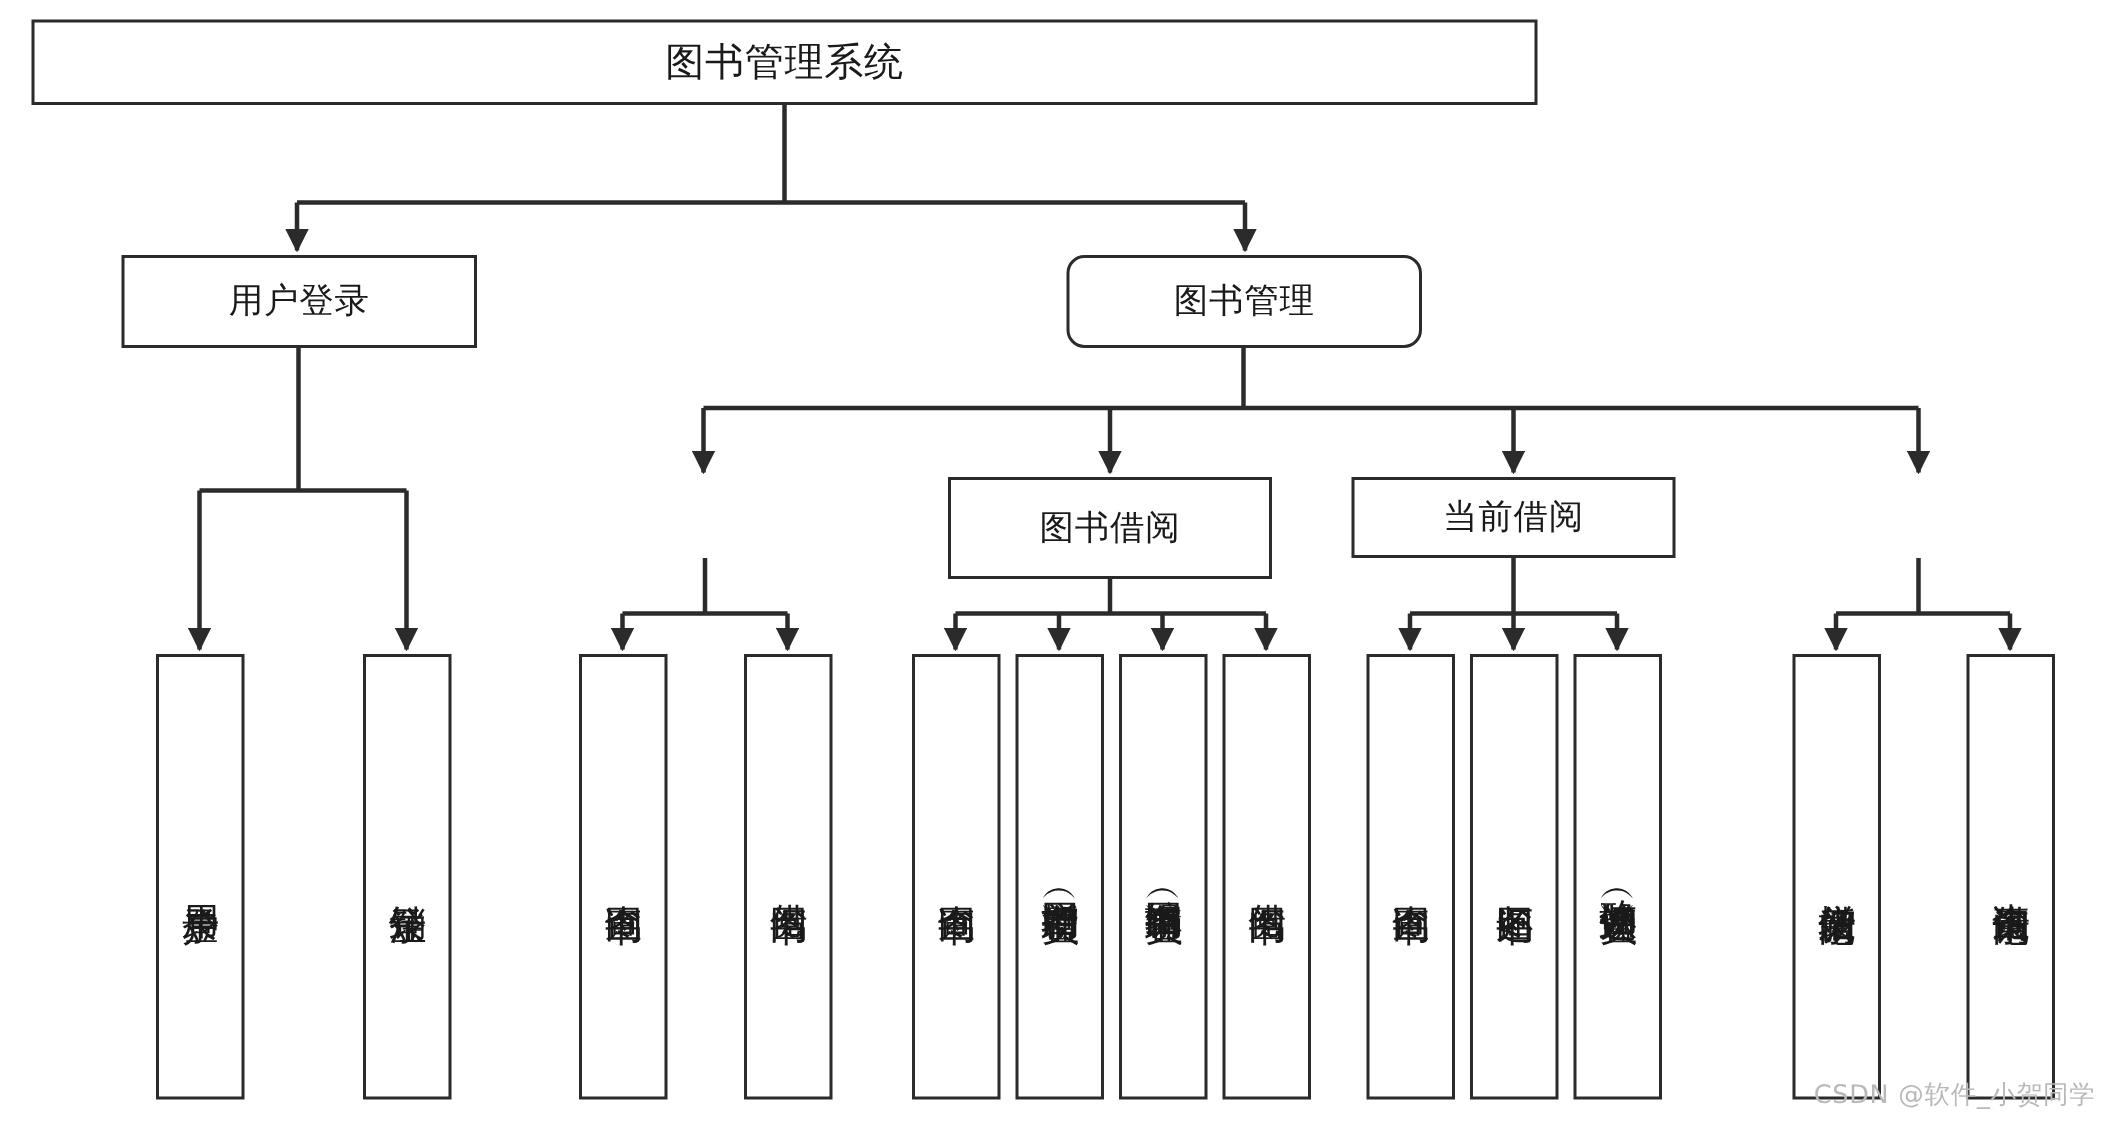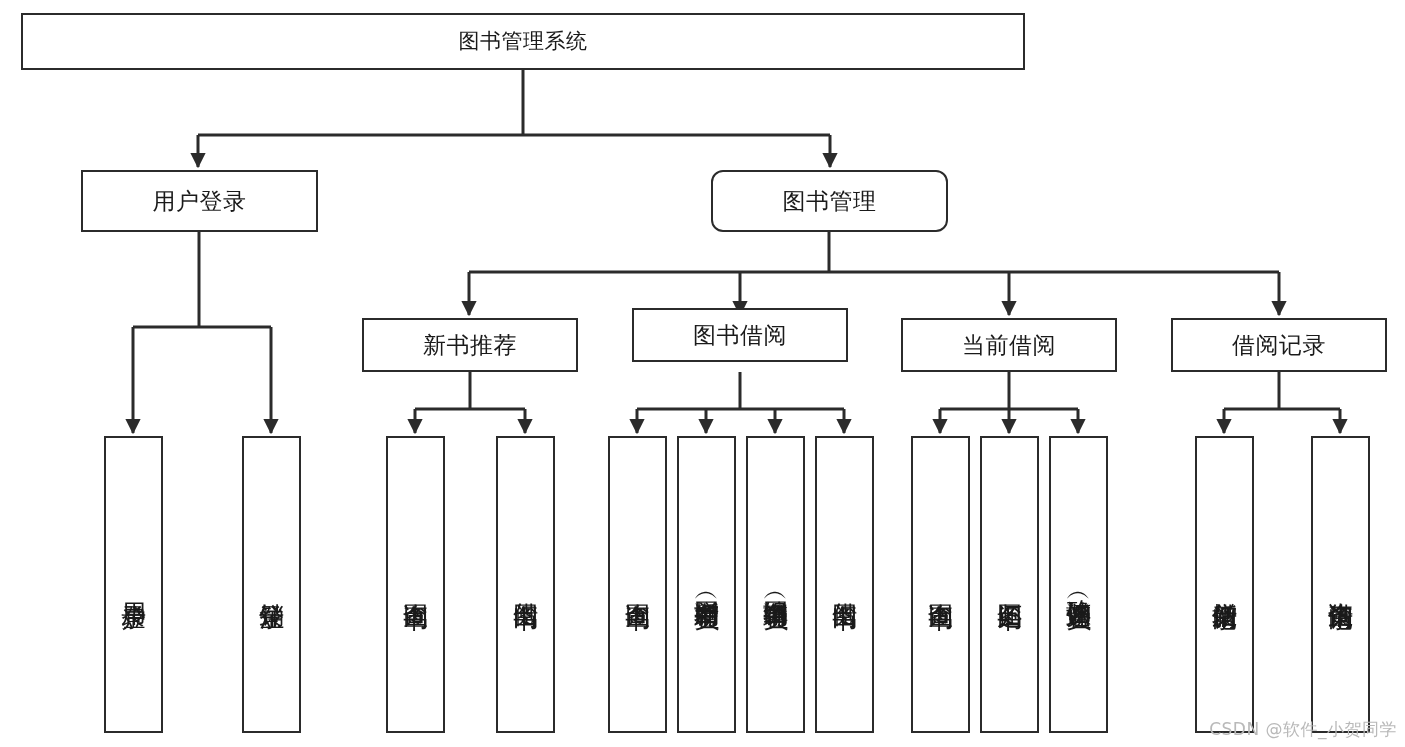--- a/index.html
+++ b/index.html
@@ -50,21 +50,21 @@
     text-align: center;
     line-height: 1.0;
     white-space: nowrap;
   }
   
   .node.horiz .node-label {
     font-size: 23px;
     letter-spacing: 0.5px;
   }
   .node.root .node-label {
-    font-size: 21px;
+    font-size: 26px;
   }
   
   .node.vert {
     align-items: center;
     justify-content: center;
   }
   .node.vert .node-label {
     writing-mode: vertical-rl;
     text-orientation: upright;
     font-size: 25px;
@@ -147,35 +147,29 @@
     </div>
 
     <div class="node horiz" style="left:81px; top:170px; width:237px; height:62px;">
       <span class="node-label">用户登录</span>
     </div>
 
     <div class="node horiz" style="left:711px; top:170px; width:237px; height:62px;border-radius:12px;">
       <span class="node-label">图书管理</span>
     </div>
 
-    <div class="node horiz" style="left:362px; top:318px; width:216px; height:54px;">
-      <span class="node-label">新书推荐</span>
-    </div>
-
-    <div class="node horiz" style="left:632px; top:308px; width:216px; height:54px;">
+
+    <div class="node horiz" style="left:632px; top:318px; width:216px; height:68px;">
       <span class="node-label">图书借阅</span>
     </div>
 
     <div class="node horiz" style="left:901px; top:318px; width:216px; height:54px;">
       <span class="node-label">当前借阅</span>
     </div>
 
-    <div class="node horiz" style="left:1171px; top:318px; width:216px; height:54px;">
-      <span class="node-label">借阅记录</span>
-    </div>
 
     <div class="node vert" style="left:104px; top:436px; width:59px; height:297px;">
       <span class="node-label">用户登录</span>
     </div>
 
     <div class="node vert" style="left:242px; top:436px; width:59px; height:297px;">
       <span class="node-label">注销登录</span>
     </div>
 
     <div class="node vert" style="left:386px; top:436px; width:59px; height:297px;">

